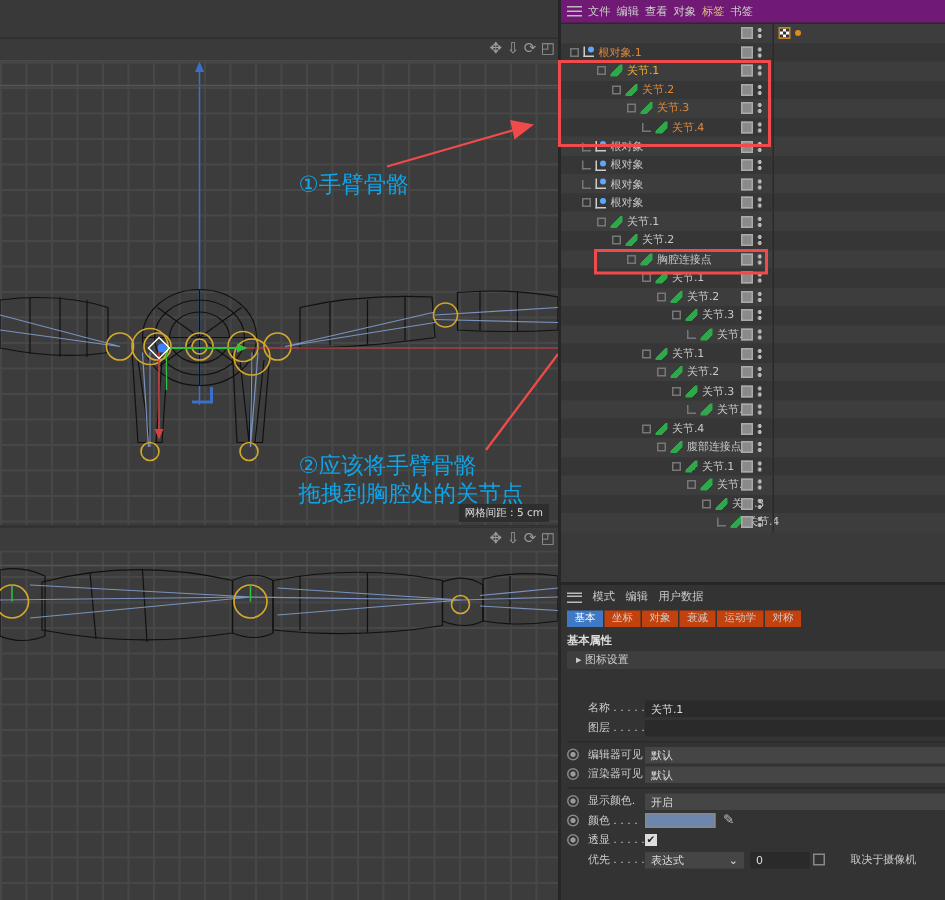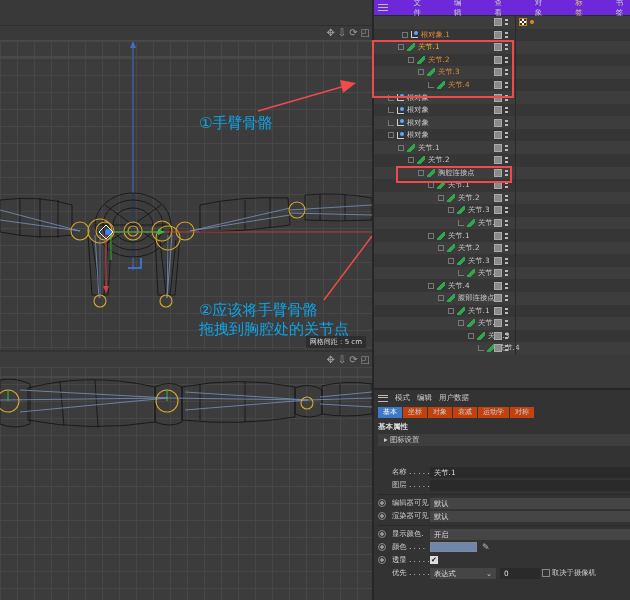--- a/index.html
+++ b/index.html
@@ -10,21 +10,21 @@
 .vp-strip{position:absolute;left:0;right:0;top:0;height:26px;background:#393939;border-bottom:1px solid #2e2e2e}
 .vp-hdr{position:absolute;left:0;right:0;top:26px;height:15px;background:#3a3a3a;border-bottom:1px solid #4a4a4a}
 .vp-icons{position:absolute;right:2px;top:27px;display:flex;gap:3px;color:#9a9a9a;font-size:10px}
 .vp-bot .vp-icons{top:2px}
 .grid{position:absolute;left:0;right:0;top:41px;bottom:0;background-image:linear-gradient(#474747 1px,transparent 1px),linear-gradient(90deg,#474747 1px,transparent 1px);background-size:17px 17px}
 .vp-bot .grid{top:15px}
 .gridlabel{position:absolute;right:6px;top:336px;background:#2e2e2e;color:#ddd;font-size:7px;padding:1px 4px}
 .anno{position:absolute;color:#0ea5e9;font-size:15px;line-height:19px;white-space:nowrap}
 .divider{position:absolute;left:372px;top:0;width:2px;height:600px;background:#262626}
 .om{position:absolute;left:374px;top:0;width:256px;height:388px;background:#3a3a3a}
-.om-menu{height:16px;display:flex;align-items:center;gap:26px;padding-left:4px;background:#6d28d9;border-bottom:1px solid #2a2a2a}
+.om-menu{height:16px;display:flex;align-items:center;gap:4px;padding-left:4px;background:#701a75;border-bottom:1px solid #2a2a2a}
 .om-menu span{font-size:7.5px;color:#ccc}
 .om-menu .hl{color:#d8c27a}
 .hamb{width:10px;height:7px;border-top:1.5px solid #bbb;border-bottom:1.5px solid #bbb;position:relative}
 .hamb:after{content:"";position:absolute;left:0;right:0;top:1.5px;border-top:1.5px solid #bbb}
 .rows{position:relative}
 .row{position:relative;height:12.55px;display:flex;align-items:center}
 .row:nth-child(odd){background:#3d3d3d}
 .row:nth-child(even){background:#363636}
 .row .name{position:absolute;display:flex;align-items:center;gap:3px;font-size:7.3px;white-space:nowrap}
 .row .exp{width:6px;height:6px;border:1px solid #777;display:inline-block}
@@ -51,21 +51,21 @@
 .prop{position:absolute;left:0;right:0;height:12px;display:flex;align-items:center;font-size:7.3px}
 .radio{position:absolute;left:4px;width:8px;height:8px;border-radius:50%;border:1px solid #888;background:radial-gradient(circle,#999 1.5px,transparent 2px)}
 .plabel{position:absolute;left:18px;color:#ccc;white-space:nowrap}
 .pfield{position:absolute;left:56px;right:0;height:11px;background:#2a2a2a;color:#ddd;padding-left:4px;line-height:11px}
 .pfield.light{background:#454545}
 .colorswatch{position:absolute;left:56px;width:47px;height:10px;background:#6d86ad;border:1px solid #888}
 .cb{position:absolute;left:56px;width:8px;height:8px;background:#ddd;color:#222;font-size:7px;line-height:8px;text-align:center}
 .sel{position:absolute;left:56px;width:66px;height:11px;background:#454545;color:#ddd;padding-left:4px;line-height:11px}
 .num{position:absolute;left:126px;width:40px;height:11px;background:#2a2a2a;color:#ddd;padding-left:4px;line-height:11px}
 .cb2{position:absolute;left:168px;width:8px;height:8px;border:1px solid #888}
-.cblabel{position:absolute;left:178px;color:#ccc}
+.cblabel{position:absolute;left:193px;color:#ccc}
 .hsep{position:absolute;left:4px;right:0;height:1px;background:#2a2a2a}
 </style>
 </head>
 <body>
 
 <div class="vp vp-top">
   <div class="vp-strip"></div>
   <div class="vp-hdr"></div>
   <div class="vp-icons">
     <span>✥</span>
@@ -189,21 +189,21 @@
         </span>
         <span class="chk"></span>
         <span class="dots"></span>
         <span class="sep"></span>
         <span class="tags">
           <span class="tagchk"></span>
           <span class="tagdot"></span>
         </span>
       </div>
       <div class="row">
-        <span class="name" style="left: 28px; align-items: center;">
+        <span class="name" style="left: 6px; align-items: center;">
           <span class="exp"></span>
           <span class="null"></span>
           <span class="orange">根对象.1</span>
         </span>
         <span class="chk"></span>
         <span class="dots"></span>
         <span class="sep"></span>
       </div>
       <div class="row">
         <span class="name" style="left: 24px;">

